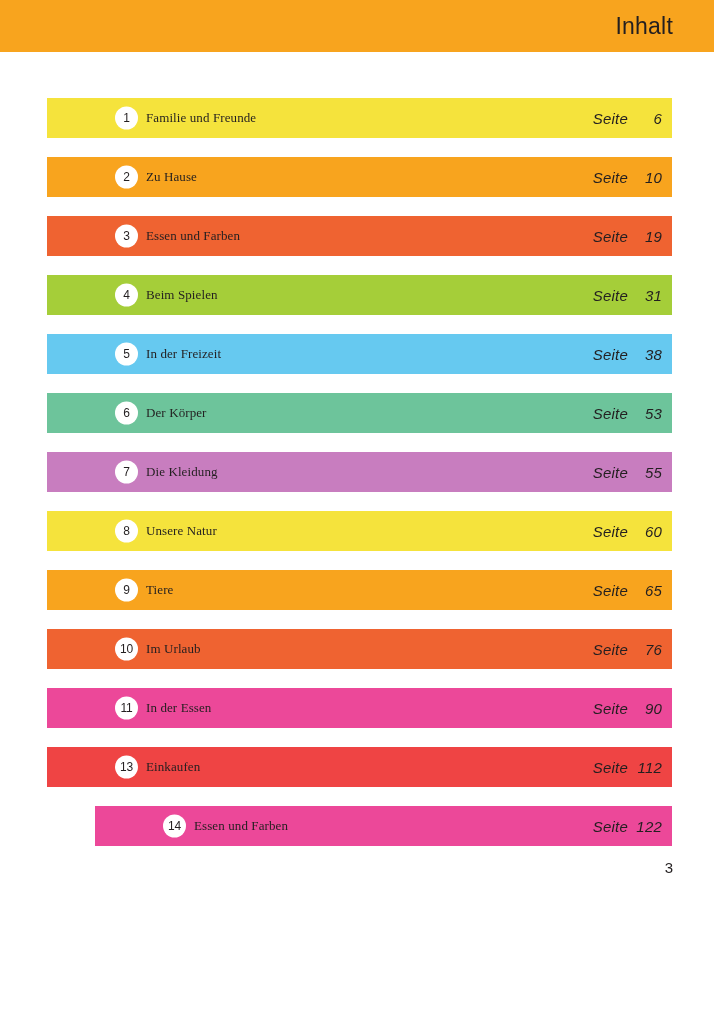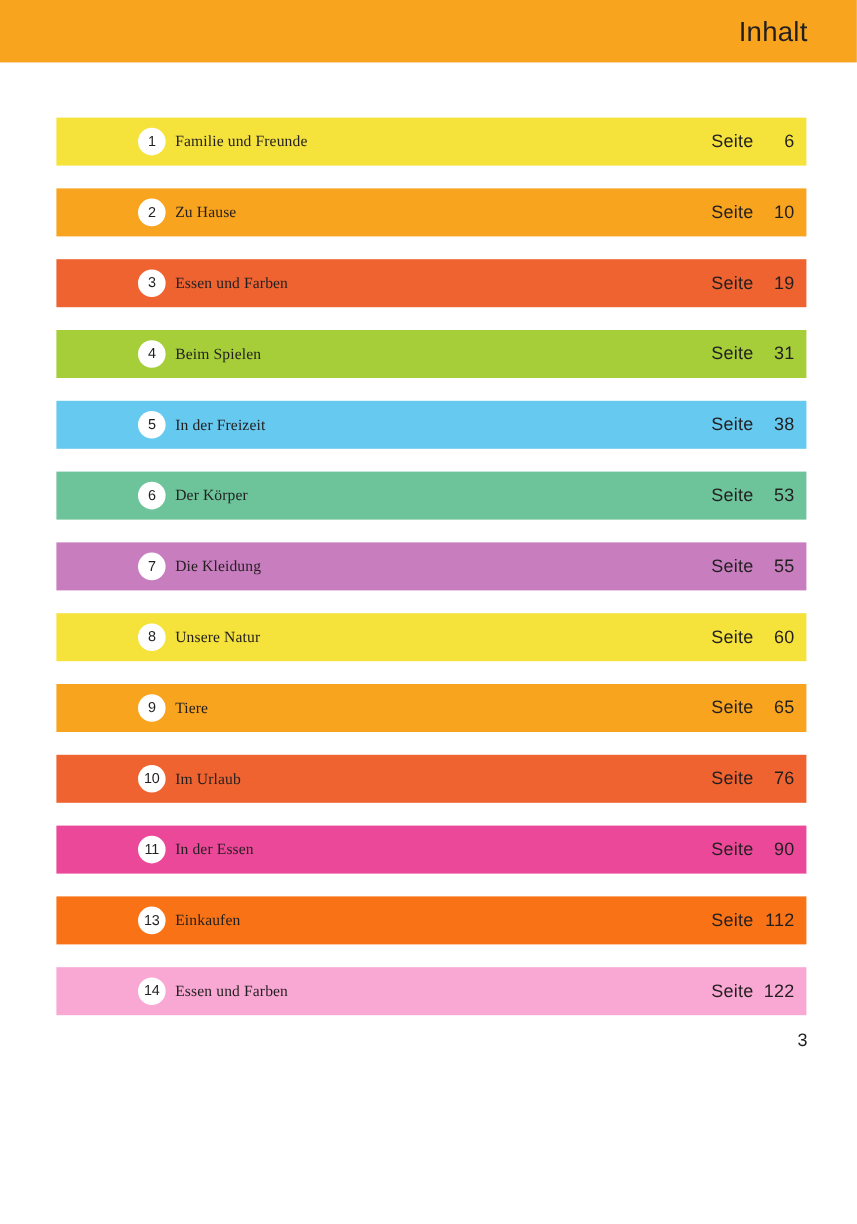--- a/index.html
+++ b/index.html
@@ -93,20 +93,21 @@
 
   .row-page {
     position: absolute;
     right: 10px;
     top: 50%;
     transform: translateY(-50%);
     font-size: 15px;
     color: #231f20;
     white-space: nowrap;
     letter-spacing: 0.2px;
+    font-style: italic;
   }
   .row-page .page-word {
     display: inline-block;
   }
   .row-page .page-num {
     display: inline-block;
     width: 34px;
     text-align: right;
   }
 
@@ -177,26 +178,26 @@
       <div class="toc-row" style="background: rgb(239, 99, 49);">
         <div class="row-badge">10</div>
         <div class="row-title">Im Urlaub</div>
         <div class="row-page"><span class="page-word">Seite</span><span class="page-num">76</span></div>
       </div>
       <div class="toc-row" style="background: #ec4899;">
         <div class="row-badge">11</div>
         <div class="row-title">In der Essen</div>
         <div class="row-page"><span class="page-word">Seite</span><span class="page-num">90</span></div>
       </div>
-      <div class="toc-row" style="background: #f97316;">
+      <div class="toc-row" style="background: #ef4444;">
         <div class="row-badge">13</div>
         <div class="row-title">Einkaufen</div>
         <div class="row-page"><span class="page-word">Seite</span><span class="page-num">112</span></div>
       </div>
-      <div class="toc-row" style="background: #f9a8d4;">
+      <div class="toc-row" style="background: #ec4899; margin-left: 48px;">
         <div class="row-badge">14</div>
         <div class="row-title">Essen und Farben</div>
         <div class="row-page"><span class="page-word">Seite</span><span class="page-num">122</span></div>
       </div>
     </div>
 
   <div class="footer-pagenum">3</div>
 
 </div>
 

